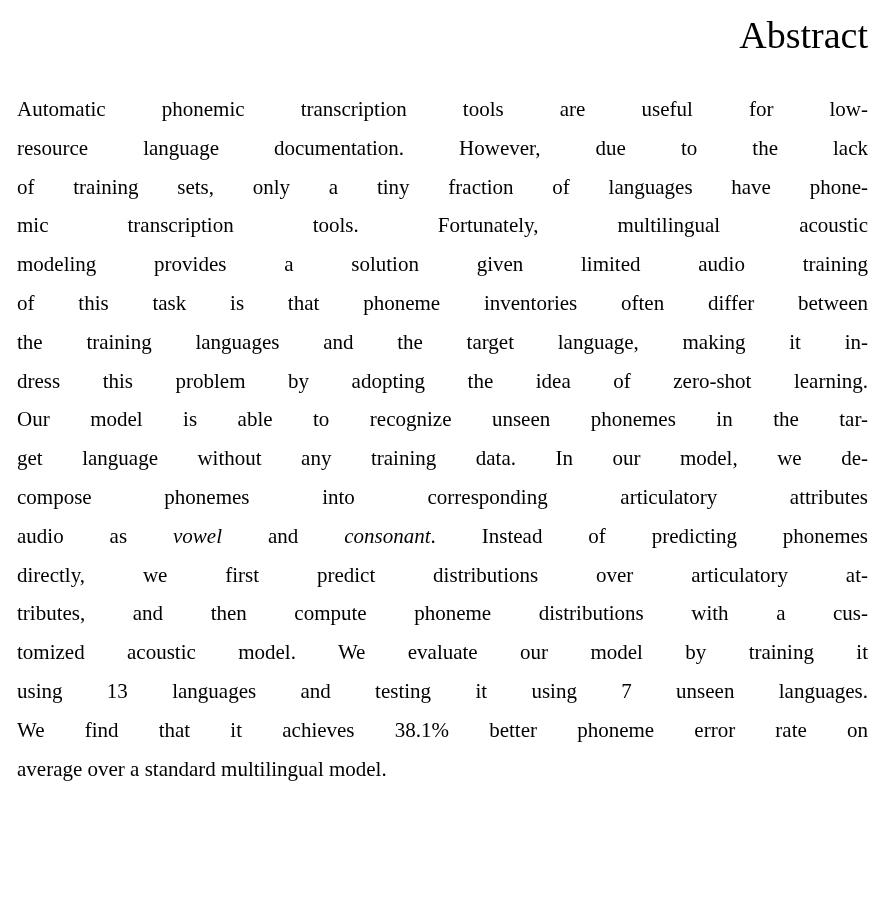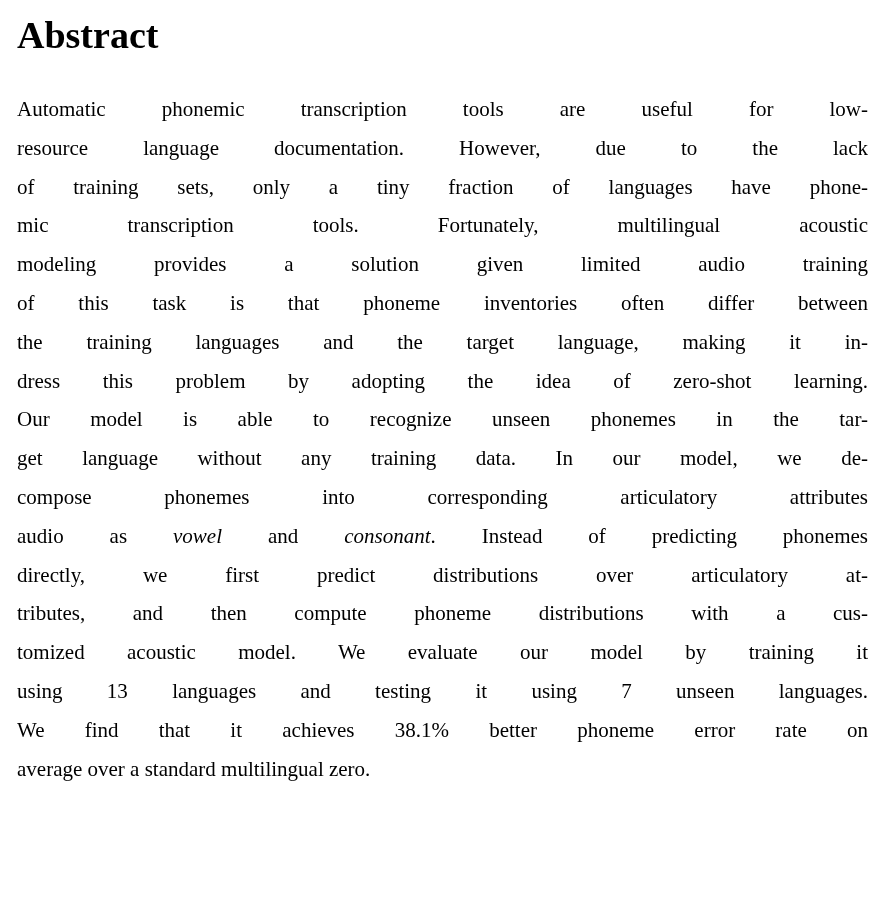--- a/index.html
+++ b/index.html
@@ -16,24 +16,24 @@
   }
   .page {
     box-sizing: border-box;
     width: 885px;
     height: 921px;
     padding: 0 17px;
   }
   .title {
     margin: 0;
     padding-top: 14px;
-    text-align: left;
+    text-align: right;
     font-size: 38px;
     line-height: 42px;
-    font-weight: bold;
+    font-weight: normal;
   }
   .abstract-body {
     margin-top: 34px;
     font-size: 21px;
     line-height: 38.8px;
     font-kerning: normal;
   }
   .line {
     text-align: justify;
     text-align-last: justify;
@@ -62,15 +62,15 @@
       <div class="line"><span class="">dress this problem by adopting the idea of zero-shot learning.</span></div>
       <div class="line"><span class="">Our model is able to recognize unseen phonemes in the tar-</span></div>
       <div class="line"><span class="">get language without any training data. In our model, we de-</span></div>
       <div class="line"><span class="">compose phonemes into corresponding articulatory attributes</span></div>
       <div class="line"><span class="">audio as </span><span class="italic">vowel</span><span class=""> and </span><span class="italic">consonant</span><span class="">. Instead of predicting phonemes</span></div>
       <div class="line"><span class="">directly, we first predict distributions over articulatory at-</span></div>
       <div class="line"><span class="">tributes, and then compute phoneme distributions with a cus-</span></div>
       <div class="line"><span class="">tomized acoustic model. We evaluate our model by training it</span></div>
       <div class="line"><span class="">using 13 languages and testing it using 7 unseen languages.</span></div>
       <div class="line"><span class="">We find that it achieves 38.1% better phoneme error rate on</span></div>
-      <div class="line last"><span class="">average over a standard multilingual zero.</span></div>
+      <div class="line last"><span class="">average over a standard multilingual model.</span></div>
     </div>
 </div>
 
 </body></html>

